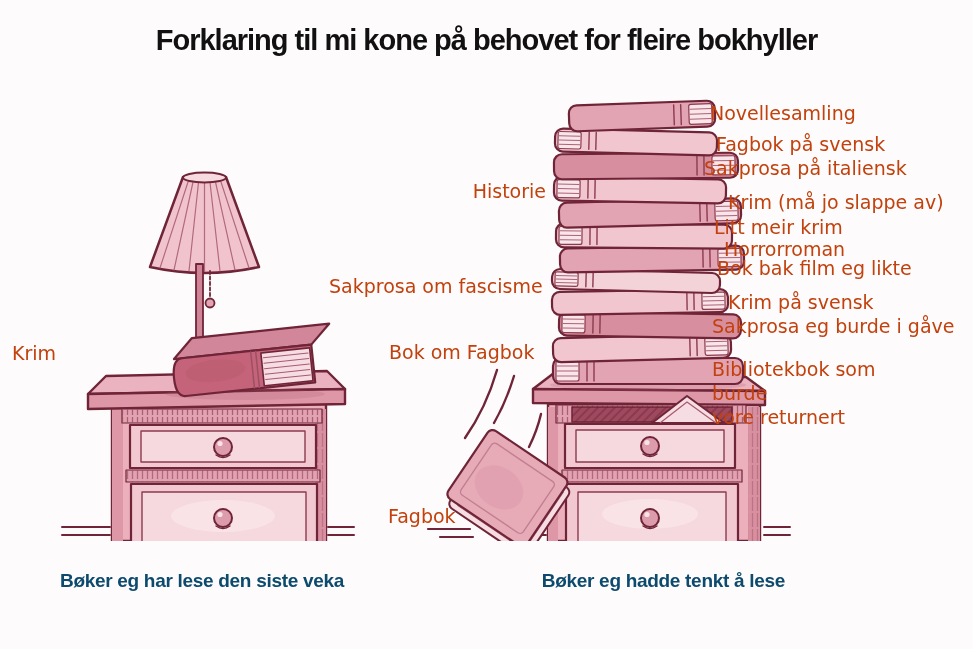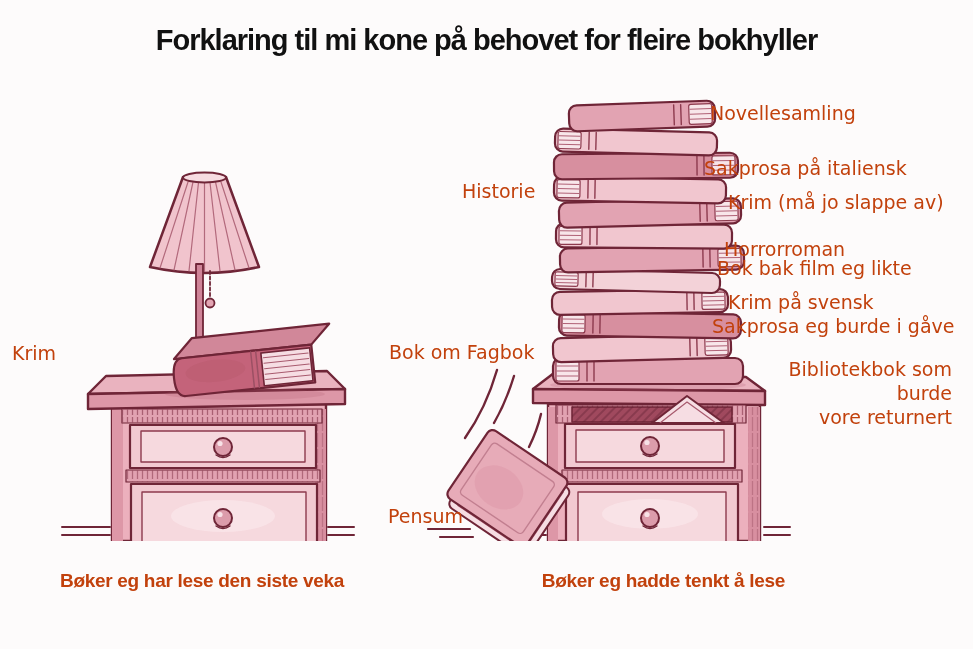--- a/index.html
+++ b/index.html
@@ -14,26 +14,26 @@
   .title{
     position:absolute;left:0;top:24px;width:973px;text-align:center;
     font-family:"Liberation Sans",sans-serif;font-weight:700;
     font-size:29px;letter-spacing:-1px;color:#111;
   }
   .lbl{
     position:absolute;
     font:19px/22px "DejaVu Sans",sans-serif;
     color:#c2410c;white-space:nowrap;
   }
-  .lbl.right-align{text-align:left;}
-  .lbl.multi{white-space:pre-line;text-align:right;line-height:24px;}
+  .lbl.right-align{text-align:right;}
+  .lbl.multi{white-space:pre-line;text-align:left;line-height:24px;}
   .caption{
     position:absolute;top:570px;text-align:center;
     font-family:"Liberation Sans",sans-serif;font-weight:700;
-    font-size:19px;letter-spacing:-0.3px;color:#c2410c;white-space:nowrap;
+    font-size:19px;letter-spacing:-0.3px;color:#0c4a6e;white-space:nowrap;
   }
   .caption.left{left:40px;width:324px;}
   .caption.right{left:475px;width:310px;text-align:right;}
 </style>
 </head>
 <body>
 
 <div id="stage">
 
 <svg width="973" height="649" viewBox="0 0 973 649">
@@ -316,30 +316,33 @@
 
   <rect x="0" y="541" width="973" height="108" fill="#fdfbfb"></rect>
 </svg>
 
 <div class="txt-layer">
   <div class="title">Forklaring til mi kone på behovet for fleire bokhyller</div>
 
   <span class="lbl" style="left:12px;top:342px">Krim</span>
 
   <span class="lbl" style="left:710px;top:102px">Novellesamling</span>
+  <span class="lbl" style="left:716px;top:133px">Fagbok på svensk</span>
   <span class="lbl" style="left:704px;top:157px">Sakprosa på italiensk</span>
   <span class="lbl right-align" style="left:462px;top:180px;width:84px">Historie</span>
   <span class="lbl" style="left:728px;top:191px">Krim (må jo slappe av)</span>
+  <span class="lbl" style="left:714px;top:216px">Litt meir krim</span>
   <span class="lbl" style="left:724px;top:238px">Horrorroman</span>
   <span class="lbl" style="left:717px;top:257px">Bok bak film eg likte</span>
+  <span class="lbl" style="left:329px;top:275px">Sakprosa om fascisme</span>
   <span class="lbl" style="left:728px;top:291px">Krim på svensk</span>
   <span class="lbl" style="left:712px;top:315px">Sakprosa eg burde i gåve</span>
   <span class="lbl" style="left:389px;top:341px">Bok om Fagbok</span>
   <span class="lbl multi" style="left:712px;top:357px;width:240px">Bibliotekbok som
 burde
 vore returnert</span>
-  <span class="lbl" style="left:388px;top:505px">Pensum</span>
+  <span class="lbl" style="left:388px;top:505px">Fagbok</span>
 
   <div class="caption left">Bøker eg har lese den siste veka</div>
   <div class="caption right">Bøker eg hadde tenkt å lese</div>
 </div>
 
 </div>
 
 </body></html>

